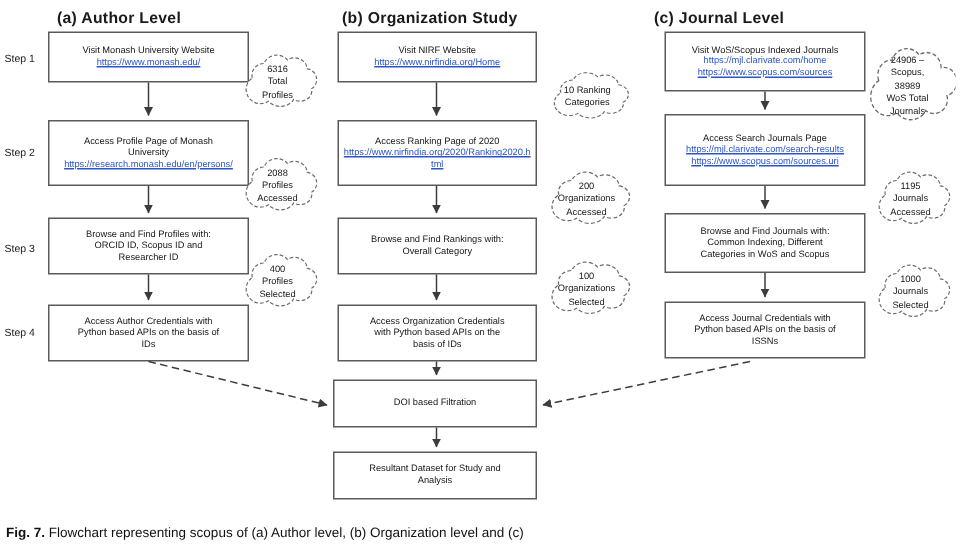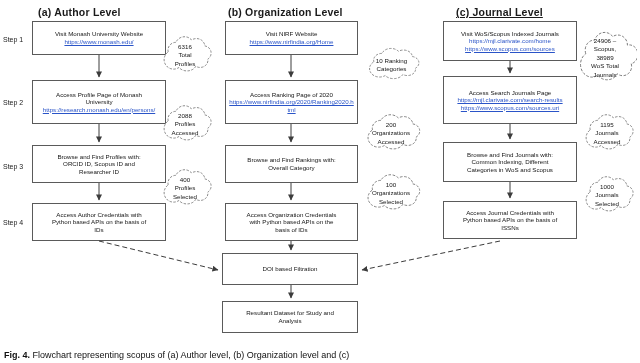--- a/index.html
+++ b/index.html
@@ -104,22 +104,22 @@
   }
   .caption b { font-weight: bold; }
   svg.diag { position: absolute; left: 0; top: 0; width: 640px; height: 363px; z-index: 0; pointer-events: none;}
 </style>
 </head>
 <body>
 
 <div id="canvas">
 
   <div class="col-title" style="left:38px; top:6px;">(a) Author Level</div>
-  <div class="col-title" style="left:228px; top:6px;">(b) Organization Level</div>
-  <div class="col-title" style="left:456px; top:6px;text-decoration:underline;">(c) Journal Level</div>
+  <div class="col-title" style="left:228px; top:6px;">(b) Organization Study</div>
+  <div class="col-title" style="left:436px; top:6px;">(c) Journal Level</div>
 
   <div class="step-label" style="left:3px; top:36px;">Step 1</div>
   <div class="step-label" style="left:3px; top:99px;">Step 2</div>
   <div class="step-label" style="left:3px; top:163px;">Step 3</div>
   <div class="step-label" style="left:3px; top:219px;">Step 4</div>
 
   <div class="box" style="left:32px; top:21px; width:134px; height:34px;">
     <span class="ln">Visit Monash University Website</span>
     <span class="lnk">https://www.monash.edu/</span>
   </div>
@@ -299,17 +299,17 @@
     <line x1="510" y1="182" x2="510" y2="198" stroke="#3c3c3c" stroke-width="1" marker-end="url(#ah)"></line>
 
     <line x1="99" y1="241" x2="218" y2="270" stroke="#3c3c3c" stroke-width="1" stroke-dasharray="5,3" marker-end="url(#ah)"></line>
 
     <line x1="500" y1="241" x2="362" y2="270" stroke="#3c3c3c" stroke-width="1" stroke-dasharray="5,3" marker-end="url(#ah)"></line>
 
     <line x1="291" y1="285" x2="291" y2="298" stroke="#3c3c3c" stroke-width="1" marker-end="url(#ah)"></line>
   </svg>
 
   <div class="caption">
-    <b>Fig. 4.</b>
+    <b>Fig. 7.</b>
     <span>Flowchart representing scopus of (a) Author level, (b) Organization level and (c)</span>
   </div>
 
 </div>
 
 </body></html>

